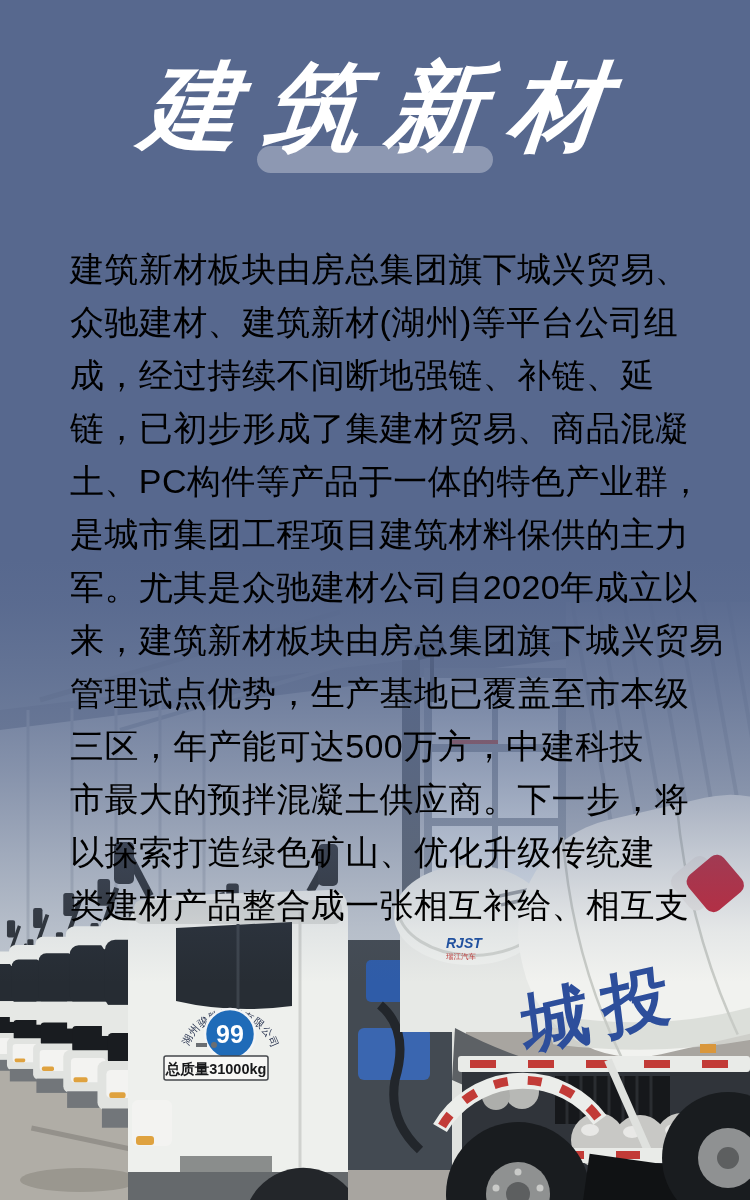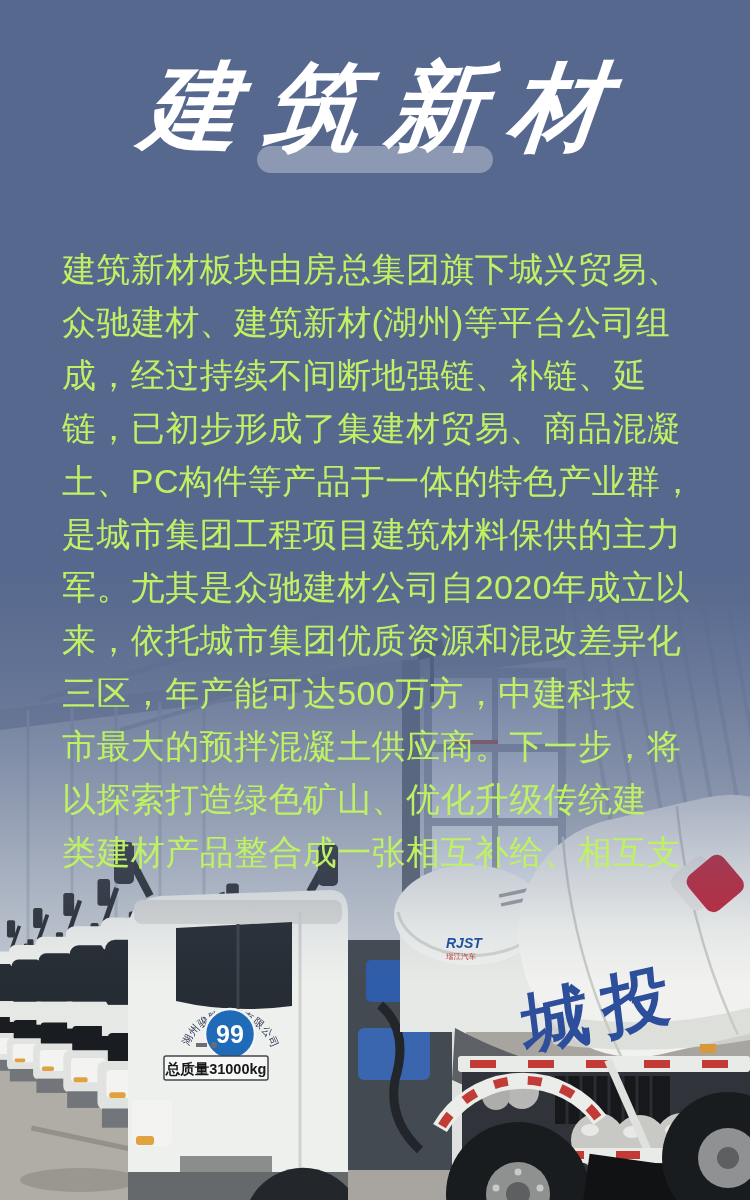--- a/index.html
+++ b/index.html
@@ -22,22 +22,22 @@
     font-family:"DejaVu Serif",serif;
     font-style:italic;font-weight:bold;
     font-size:96px;line-height:110px;
     letter-spacing:26px;text-indent:26px;
     color:#ffffff;
     transform:skewX(-6deg);
     white-space:nowrap;
   }
   
   .paragraph{
-    position:absolute;top:243px;left:62px;width:620px;z-index:3;
-    color:#bef264;font-size:34px;line-height:53px;letter-spacing:0.4px;
+    position:absolute;top:243px;left:70px;width:620px;z-index:3;
+    color:#000000;font-size:34px;line-height:53px;letter-spacing:0.4px;
   }
   .para-line{white-space:nowrap;height:53px;}
   
   .photo{position:absolute;left:0;bottom:0;width:750px;height:640px;z-index:1;}
   .photo svg{display:block;}
   .photo-overlay{
     position:absolute;left:0;bottom:0;width:750px;height:640px;z-index:2;
     background:linear-gradient(180deg,
       #57688E 0%,
       rgba(87,104,142,0.95) 7%,
@@ -60,21 +60,22 @@
   </div>
 
   <div class="paragraph">
       <div class="para-line">建筑新材板块由房总集团旗下城兴贸易、</div>
       <div class="para-line">众驰建材、建筑新材(湖州)等平台公司组</div>
       <div class="para-line">成，经过持续不间断地强链、补链、延</div>
       <div class="para-line">链，已初步形成了集建材贸易、商品混凝</div>
       <div class="para-line">土、PC构件等产品于一体的特色产业群，</div>
       <div class="para-line">是城市集团工程项目建筑材料保供的主力</div>
       <div class="para-line">军。尤其是众驰建材公司自2020年成立以</div>
-      <div class="para-line">来，依托城市集团优质资源和混改差异化</div>
+      <div class="para-line">来，建筑新材板块由房总集团旗下城兴贸易</div>
+      <div class="para-line">管理试点优势，生产基地已覆盖至市本级</div>
       <div class="para-line">三区，年产能可达500万方，中建科技</div>
       <div class="para-line">市最大的预拌混凝土供应商。下一步，将</div>
       <div class="para-line">以探索打造绿色矿山、优化升级传统建</div>
       <div class="para-line">类建材产品整合成一张相互补给、相互支</div>
     </div>
 
   <div class="photo">
     <svg width="750" height="640" viewBox="0 0 750 640" xmlns="http://www.w3.org/2000/svg" xmlns:xlink="http://www.w3.org/1999/xlink">
       <defs>
 

